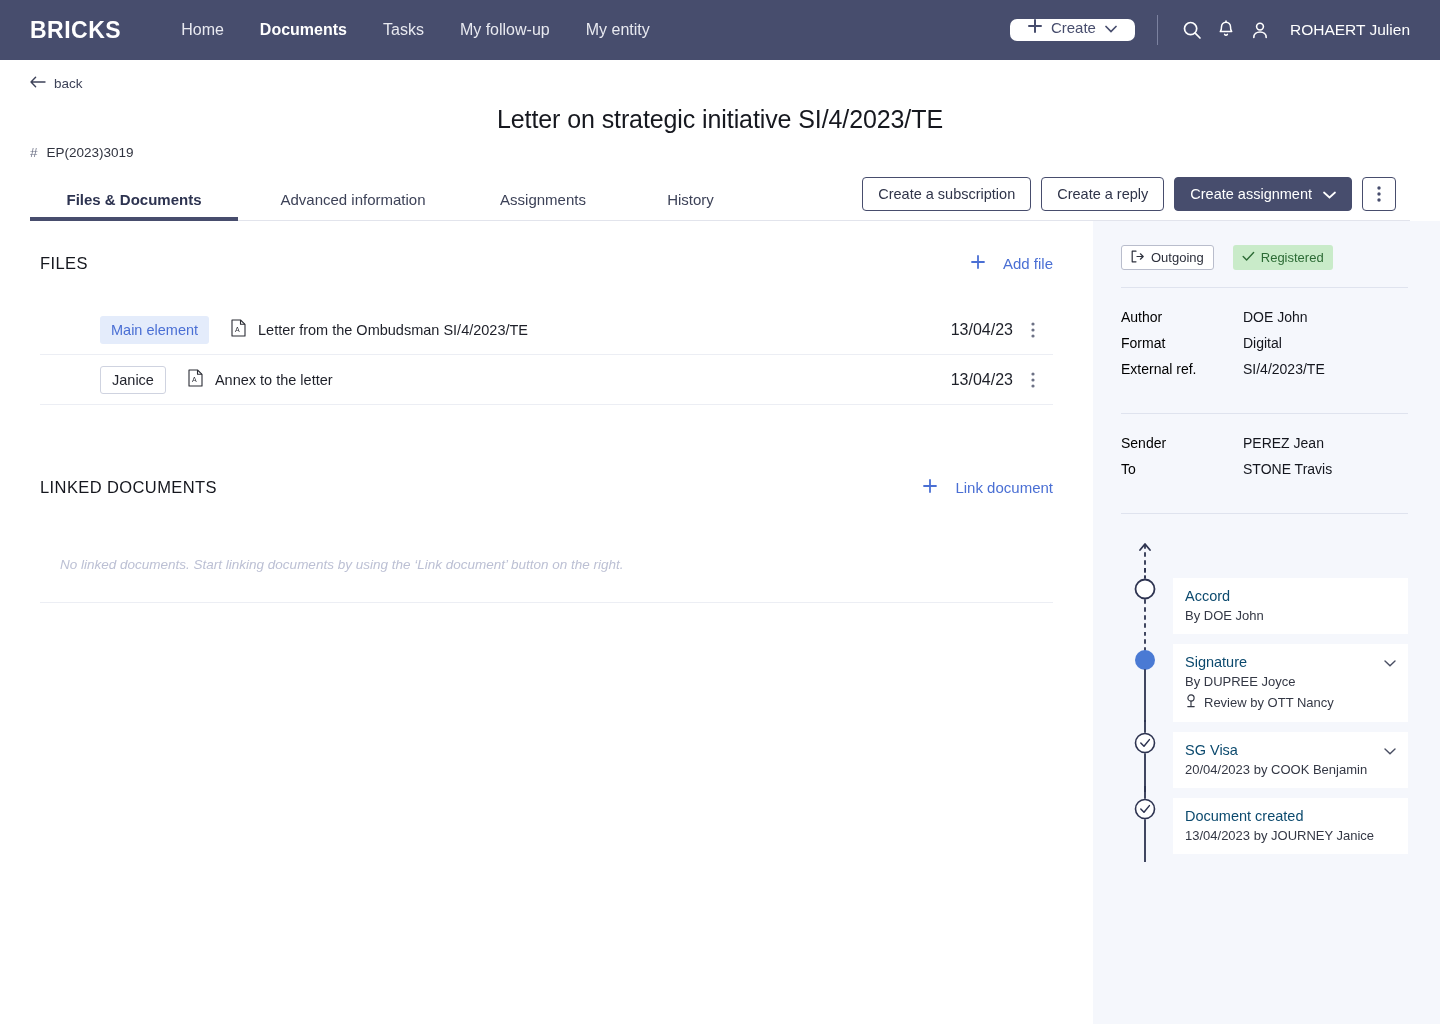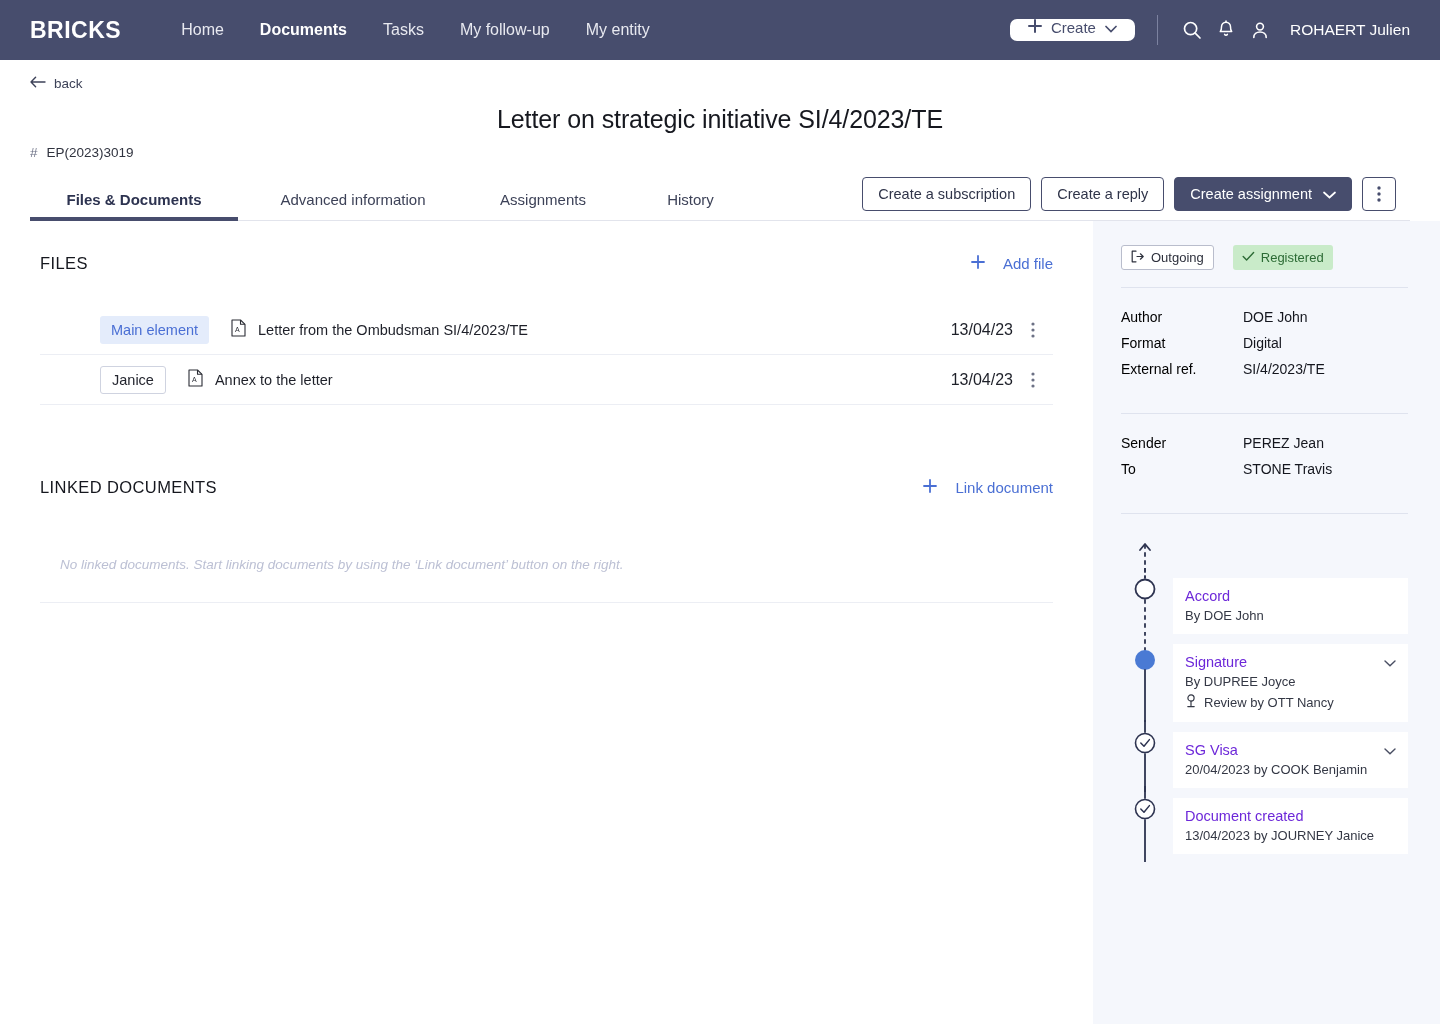--- a/index.html
+++ b/index.html
@@ -222,21 +222,21 @@
   .tl-item { display: flex; position: relative; margin-bottom: 10px; }
   .tl-marker { width: 52px; flex-shrink: 0; position: relative; }
   .tl-card {
     background: #ffffff;
     flex: 1;
     padding: 10px 12px 11px 12px;
     min-height: 46px;
   }
   .tl-card-head {
     display: flex; align-items: center;
-    font-size: 14.5px; color: #6d28d9;
+    font-size: 14.5px; color: #0c4a6e;
   }
   .tl-chev { margin-left: auto; }
   .tl-sub { font-size: 13px; color: #343845; margin-top: 4px; }
   .tl-review {
     display: flex; align-items: center; gap: 7px;
     font-size: 13px; color: #343845; margin-top: 5px;
   }
 </style>
 </head>
 <body>

